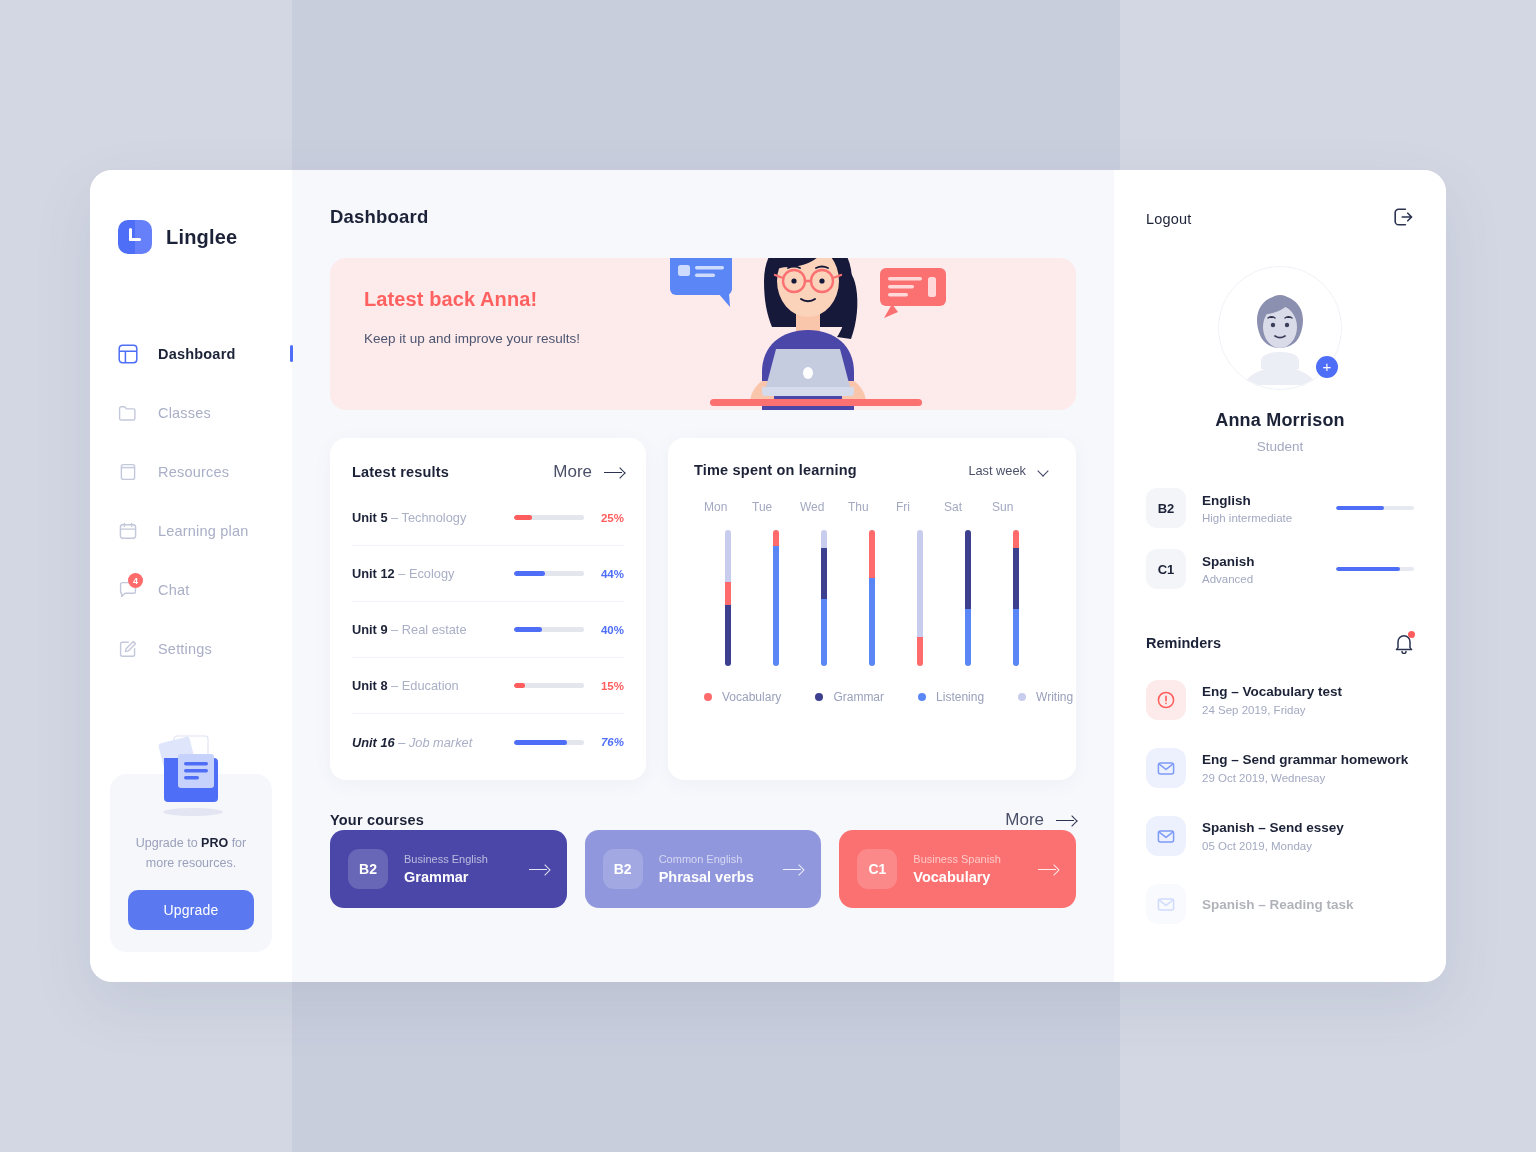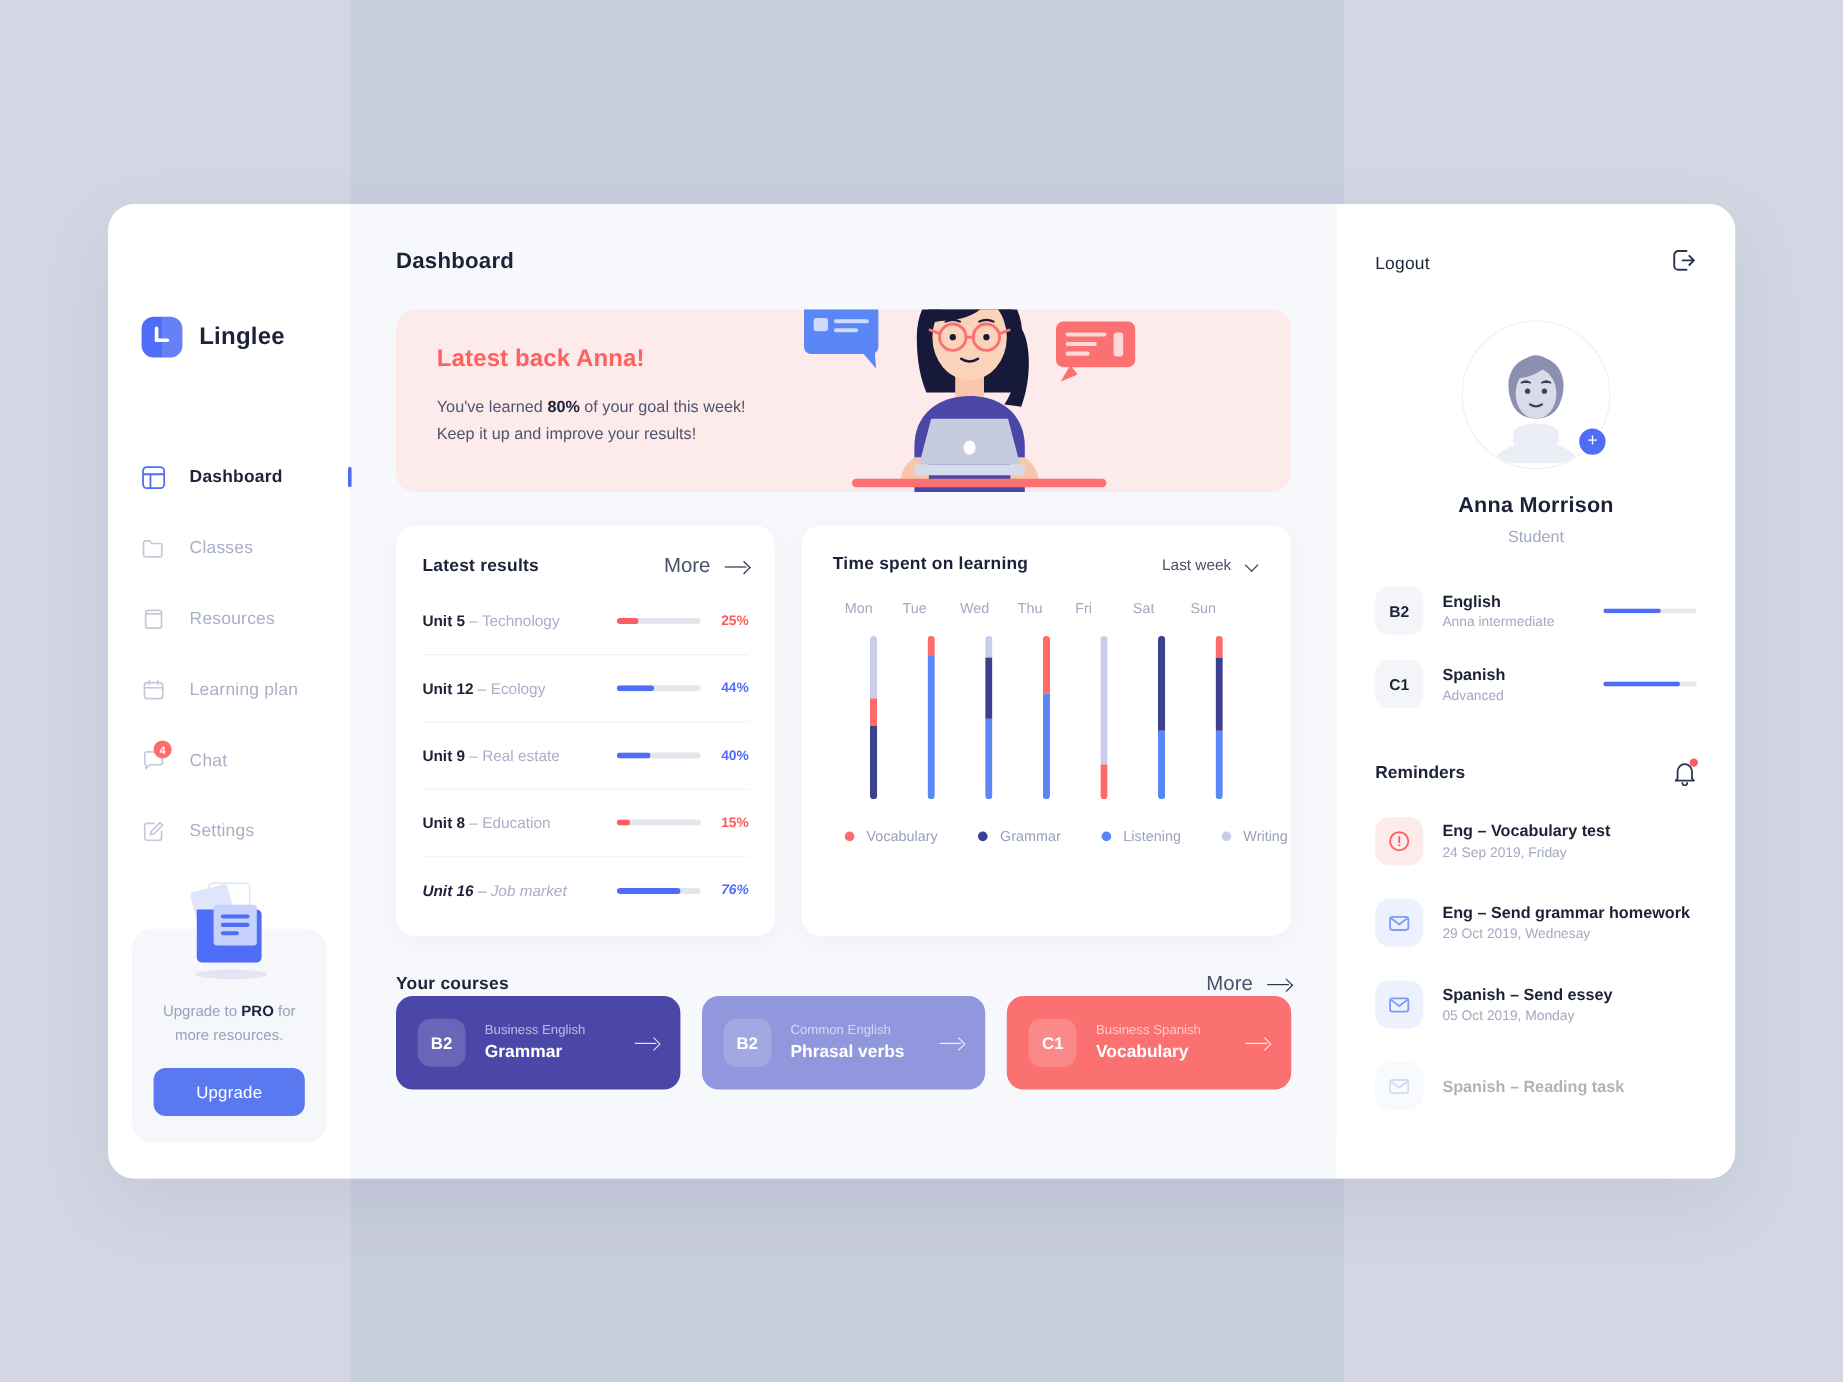--- a/index.html
+++ b/index.html
@@ -37,21 +37,20 @@
   }
 
   
   .sidebar {
     width: 202px;
     flex: 0 0 202px;
     background: #ffffff;
     padding: 36px 0 0 0;
     display: flex;
     flex-direction: column;
-    margin-top: 44px;
   }
 
   .brand {
     display: flex;
     align-items: center;
     gap: 14px;
     padding: 14px 0 0 28px;
   }
   .brand-logo {
     width: 34px; height: 34px;
@@ -751,23 +750,20 @@
   </aside>
 
   <main class="main">
 
     <div class="main-head">
       <div class="page-title">Dashboard</div>
     </div>
 
     <section class="banner">
       <div class="banner-title">Latest back Anna!</div>
-      <div class="banner-line">
-        <span>You've learned </span><b>80%</b><span> of your goal this week!</span>
-      </div>
       <div class="banner-line">Keep it up and improve your results!</div>
 
       <svg class="banner-art" viewBox="0 0 300 195" fill="none">
 
         <g>
           <rect x="12" y="38" width="62" height="42" rx="6" fill="#5b86f5"></rect>
           <path d="M60 78l12 14-1-14z" fill="#5b86f5"></path>
           <rect x="20" y="50" width="12" height="11" rx="2.5" fill="#cddcfd"></rect>
           <rect x="37" y="51" width="29" height="3.4" rx="1.7" fill="#cddcfd"></rect>
           <rect x="37" y="58.5" width="20" height="3.4" rx="1.7" fill="#cddcfd"></rect>
@@ -1035,21 +1031,21 @@
     </div>
 
     <div class="profile-name">Anna Morrison</div>
     <div class="profile-role">Student</div>
 
     <div class="langs">
       <div class="lang-row">
         <div class="lang-badge">B2</div>
         <div class="lang-text">
           <div class="lang-name">English</div>
-          <div class="lang-level">Anna intermediate</div>
+          <div class="lang-level">High intermediate</div>
         </div>
         <div class="lang-bar">
             <i style="width:62%"></i>
           </div>
       </div>
 
       <div class="lang-row">
         <div class="lang-badge">C1</div>
         <div class="lang-text">
           <div class="lang-name">Spanish</div>

